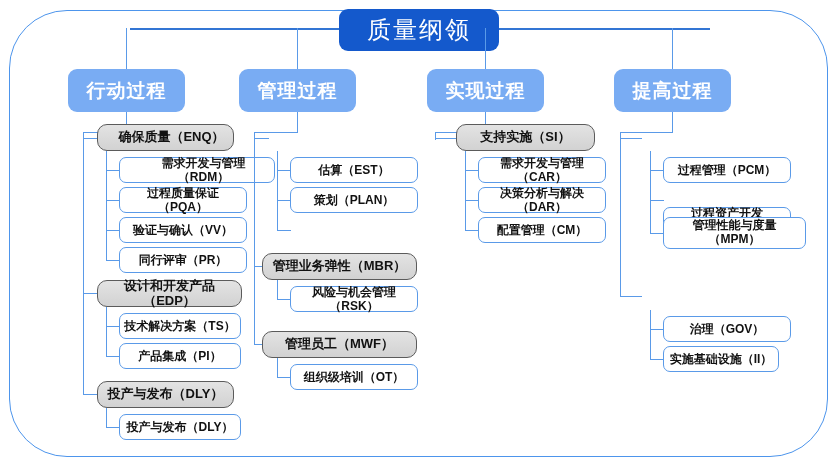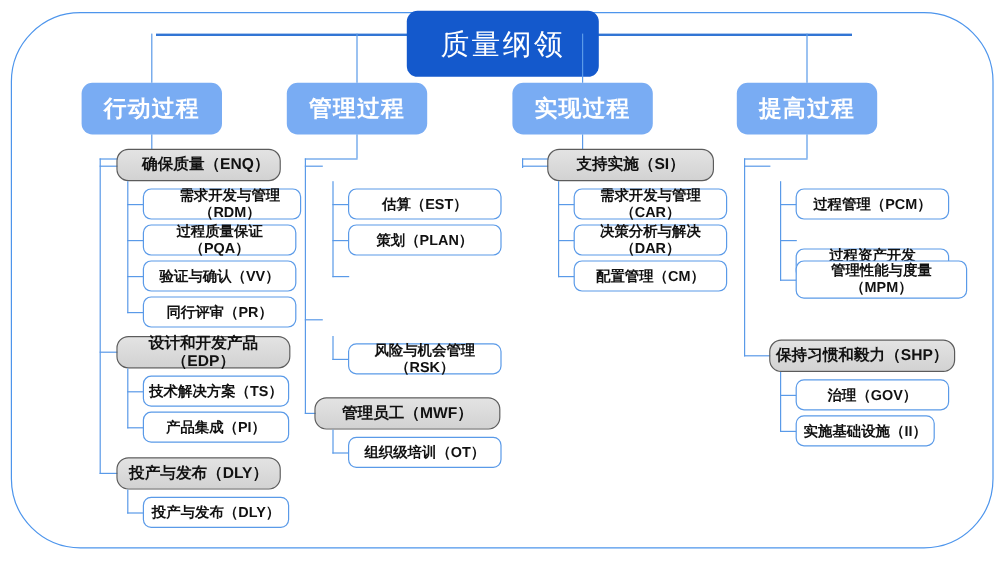--- a/index.html
+++ b/index.html
@@ -26,21 +26,21 @@
   
   .title-bus{
     position:absolute;
     left:130px;top:28px;
     width:580px;height:1.6px;
     background:#3275d4;
   }
   .title-box{
     position:absolute;
     left:339px;top:9px;
-    width:160px;height:55px;
+    width:160px;height:42px;
     background:#1459cc;
     border-radius:9px;
     display:flex;align-items:center;justify-content:center;
     color:#ffffff;
     font-size:24px;
     letter-spacing:2px;
     box-sizing:border-box;
   }
 
   
@@ -124,21 +124,21 @@
   <div class="col-head" style="left:68px;top:69px;width:117px;">行动过程</div>
   <div class="head-drop" style="left:126px;top:112px;height:20px;"></div>
 
   <div class="spine" style="left:83px;top:132px;height:263px;"></div>
   <div class="spine-stub" style="left:83px;top:132px;width:44px;"></div>
 
   <div class="spine-stub" style="left:83px;top:138px;width:15px;"></div>
   <div class="gbox" style="left:97px;top:124px;width:137px;height:27px;padding-left:12px;">确保质量（ENQ）</div>
   <div class="child-v" style="left:106px;top:151px;height:110px;"></div>
   <div class="child-h" style="left:106px;top:170px;width:14px;"></div>
-  <div class="lbox" style="left:119px;top:157px;width:132px;height:26px;padding-left:16px;">需求开发与管理（RDM）</div>
+  <div class="lbox" style="left:119px;top:157px;width:156px;height:26px;padding-left:16px;">需求开发与管理（RDM）</div>
   <div class="child-h" style="left:106px;top:200px;width:14px;"></div>
   <div class="lbox" style="left:119px;top:187px;width:128px;height:26px;">过程质量保证（PQA）</div>
   <div class="child-h" style="left:106px;top:230px;width:14px;"></div>
   <div class="lbox" style="left:119px;top:217px;width:128px;height:26px;">验证与确认（VV）</div>
   <div class="child-h" style="left:106px;top:260px;width:14px;"></div>
   <div class="lbox" style="left:119px;top:247px;width:128px;height:26px;">同行评审（PR）</div>
 
   <div class="spine-stub" style="left:83px;top:293px;width:15px;"></div>
   <div class="gbox" style="left:97px;top:280px;width:145px;height:27px;">设计和开发产品（EDP）</div>
   <div class="child-v" style="left:106px;top:307px;height:50px;"></div>
@@ -162,20 +162,21 @@
 
   <div class="spine-stub" style="left:254px;top:138px;width:15px;"></div>
   <div class="child-v" style="left:277px;top:151px;height:80px;"></div>
   <div class="child-h" style="left:277px;top:170px;width:14px;"></div>
   <div class="lbox" style="left:290px;top:157px;width:128px;height:26px;">估算（EST）</div>
   <div class="child-h" style="left:277px;top:200px;width:14px;"></div>
   <div class="lbox" style="left:290px;top:187px;width:128px;height:26px;">策划（PLAN）</div>
   <div class="child-h" style="left:277px;top:230px;width:14px;"></div>
 
   <div class="spine-stub" style="left:254px;top:266px;width:15px;"></div>
+  <div class="gbox" style="left:262px;top:253px;width:155px;height:27px;">管理业务弹性（MBR）</div>
   <div class="child-v" style="left:277px;top:280px;height:20px;"></div>
   <div class="child-h" style="left:277px;top:299px;width:14px;"></div>
   <div class="lbox" style="left:290px;top:286px;width:128px;height:26px;">风险与机会管理（RSK）</div>
 
   <div class="spine-stub" style="left:254px;top:344px;width:15px;"></div>
   <div class="gbox" style="left:262px;top:331px;width:155px;height:27px;">管理员工（MWF）</div>
   <div class="child-v" style="left:277px;top:358px;height:20px;"></div>
   <div class="child-h" style="left:277px;top:377px;width:14px;"></div>
   <div class="lbox" style="left:290px;top:364px;width:128px;height:26px;">组织级培训（OT）</div>
 
@@ -206,20 +207,19 @@
   <div class="spine-stub" style="left:620px;top:138px;width:22px;"></div>
   <div class="child-v" style="left:650px;top:151px;height:83px;"></div>
   <div class="child-h" style="left:650px;top:170px;width:14px;"></div>
   <div class="lbox" style="left:663px;top:157px;width:128px;height:26px;">过程管理（PCM）</div>
   <div class="child-h" style="left:650px;top:200px;width:14px;"></div>
   <div class="lbox" style="left:663px;top:187px;width:128px;height:26px;margin-top:20px;">过程资产开发（PAD）</div>
   <div class="child-h" style="left:650px;top:233px;width:14px;"></div>
   <div class="lbox two-line" style="left:663px;top:217px;width:143px;height:32px;">管理性能与度量（MPM）</div>
 
   <div class="spine-stub" style="left:620px;top:296px;width:22px;"></div>
-  <div class="gbox" style="left:641px;top:283px;width:155px;height:27px;">保持习惯和毅力（SHP）</div>
   <div class="child-v" style="left:650px;top:310px;height:50px;"></div>
   <div class="child-h" style="left:650px;top:329px;width:14px;"></div>
   <div class="lbox" style="left:663px;top:316px;width:128px;height:26px;">治理（GOV）</div>
   <div class="child-h" style="left:650px;top:359px;width:14px;"></div>
   <div class="lbox" style="left:663px;top:346px;width:116px;height:26px;">实施基础设施（II）</div>
 
 </div>
 
 </body></html>

